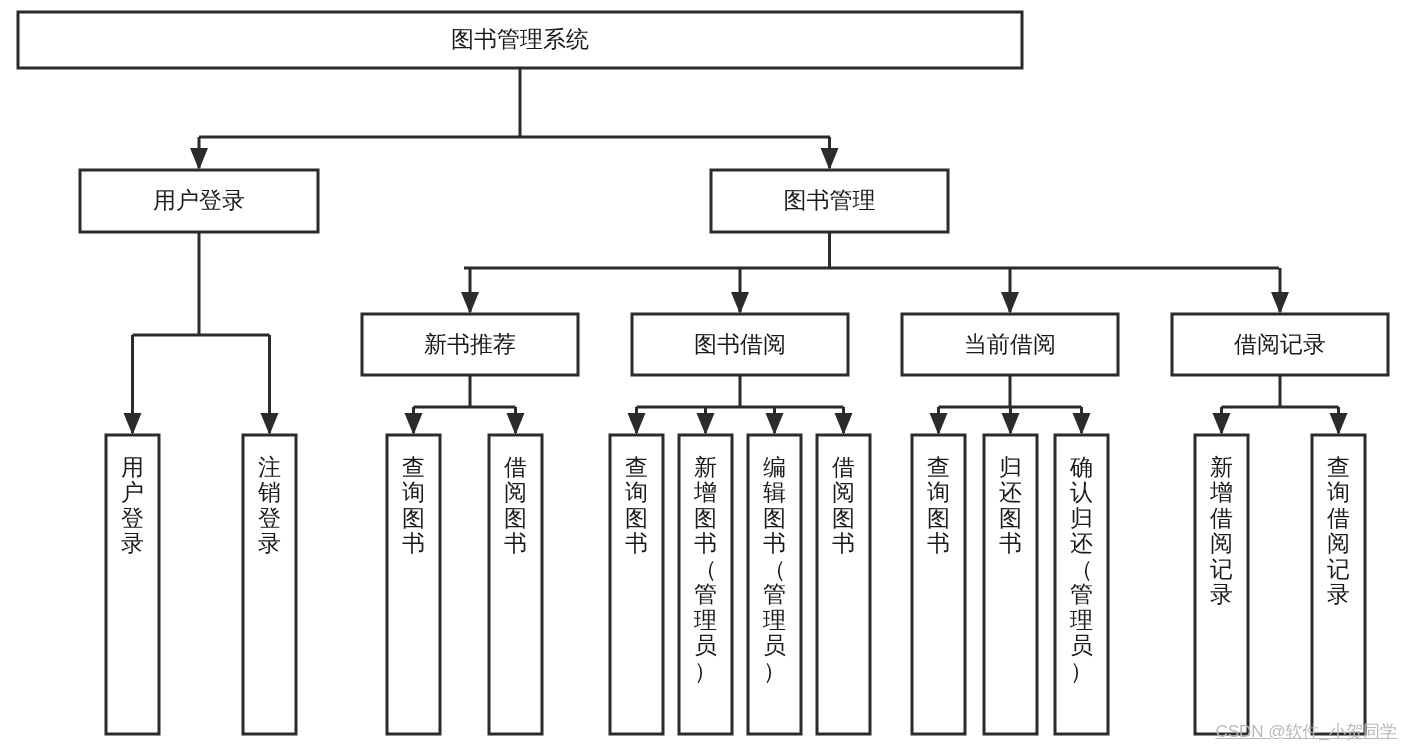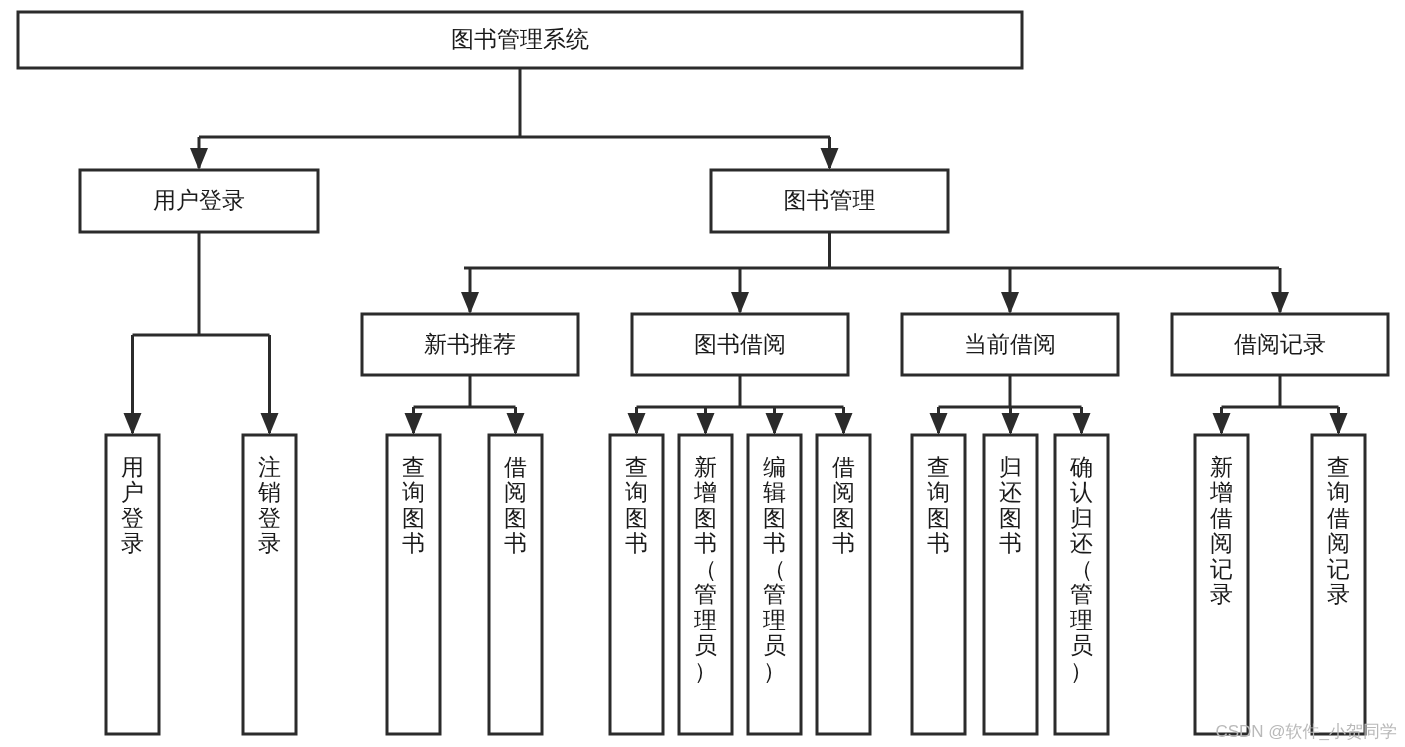--- a/index.html
+++ b/index.html
@@ -50,20 +50,21 @@
   }
   .watermark {
     position: absolute;
     right: 8px;
     bottom: 4px;
     font-family: "Liberation Sans", "DejaVu Sans", sans-serif;
     font-size: 17px;
     color: #b9b9b9;
     white-space: nowrap;
     user-select: none;
+    text-decoration: underline;
   }
 </style>
 </head>
 <body>
 
 <div id="diagram-root">
   <svg class="diagram" viewBox="0 0 1405 747" xmlns="http://www.w3.org/2000/svg">
     <defs></defs>
     <g id="connector-layer">
         <line x1="520" y1="68" x2="520" y2="137" class="conn"></line>

